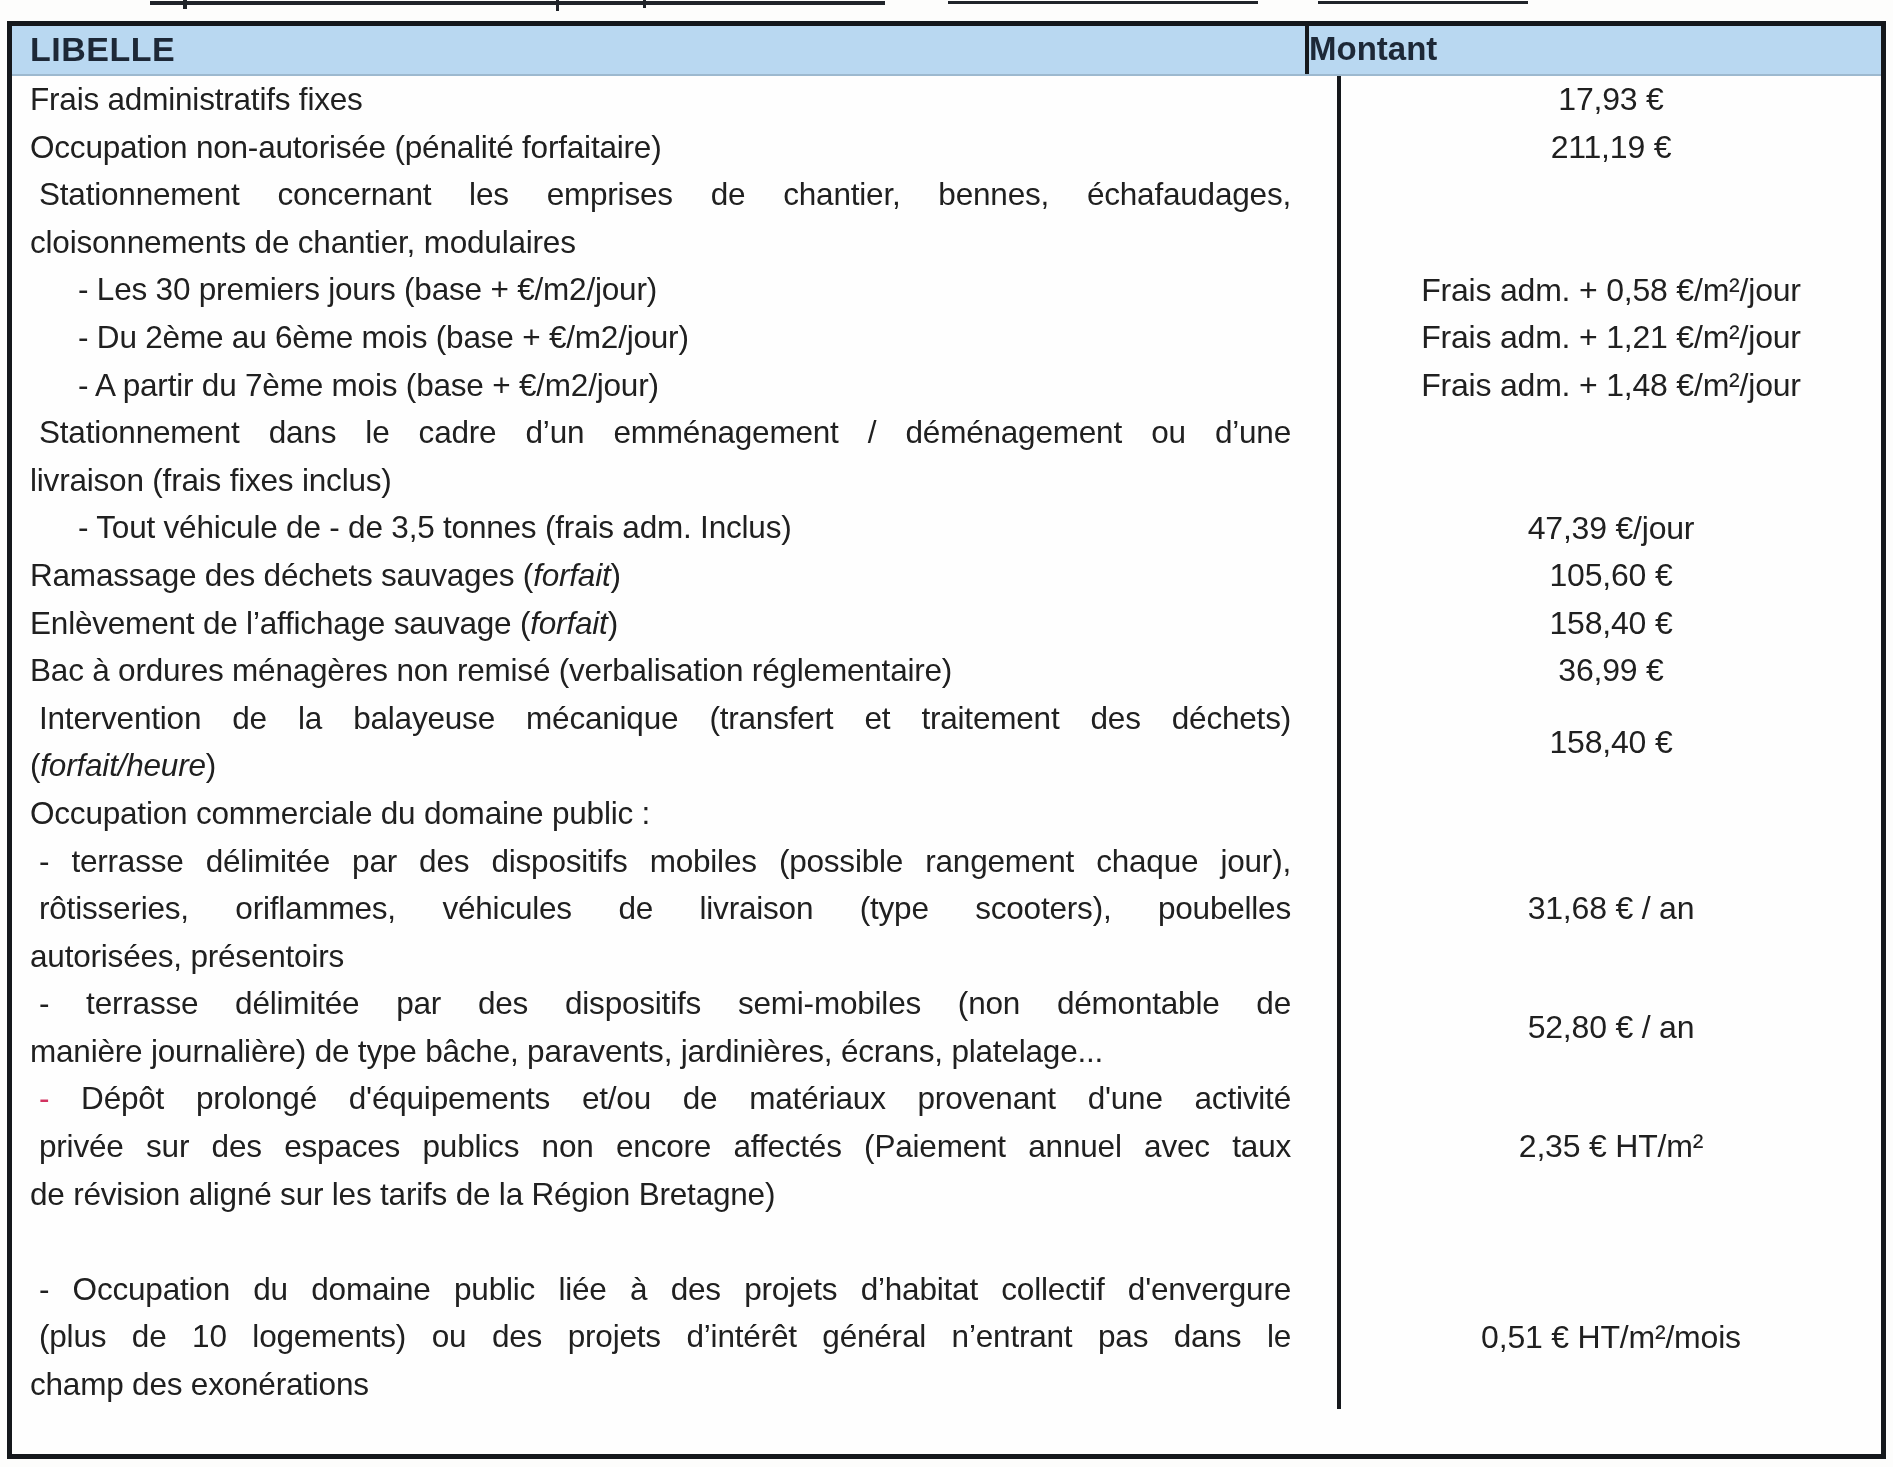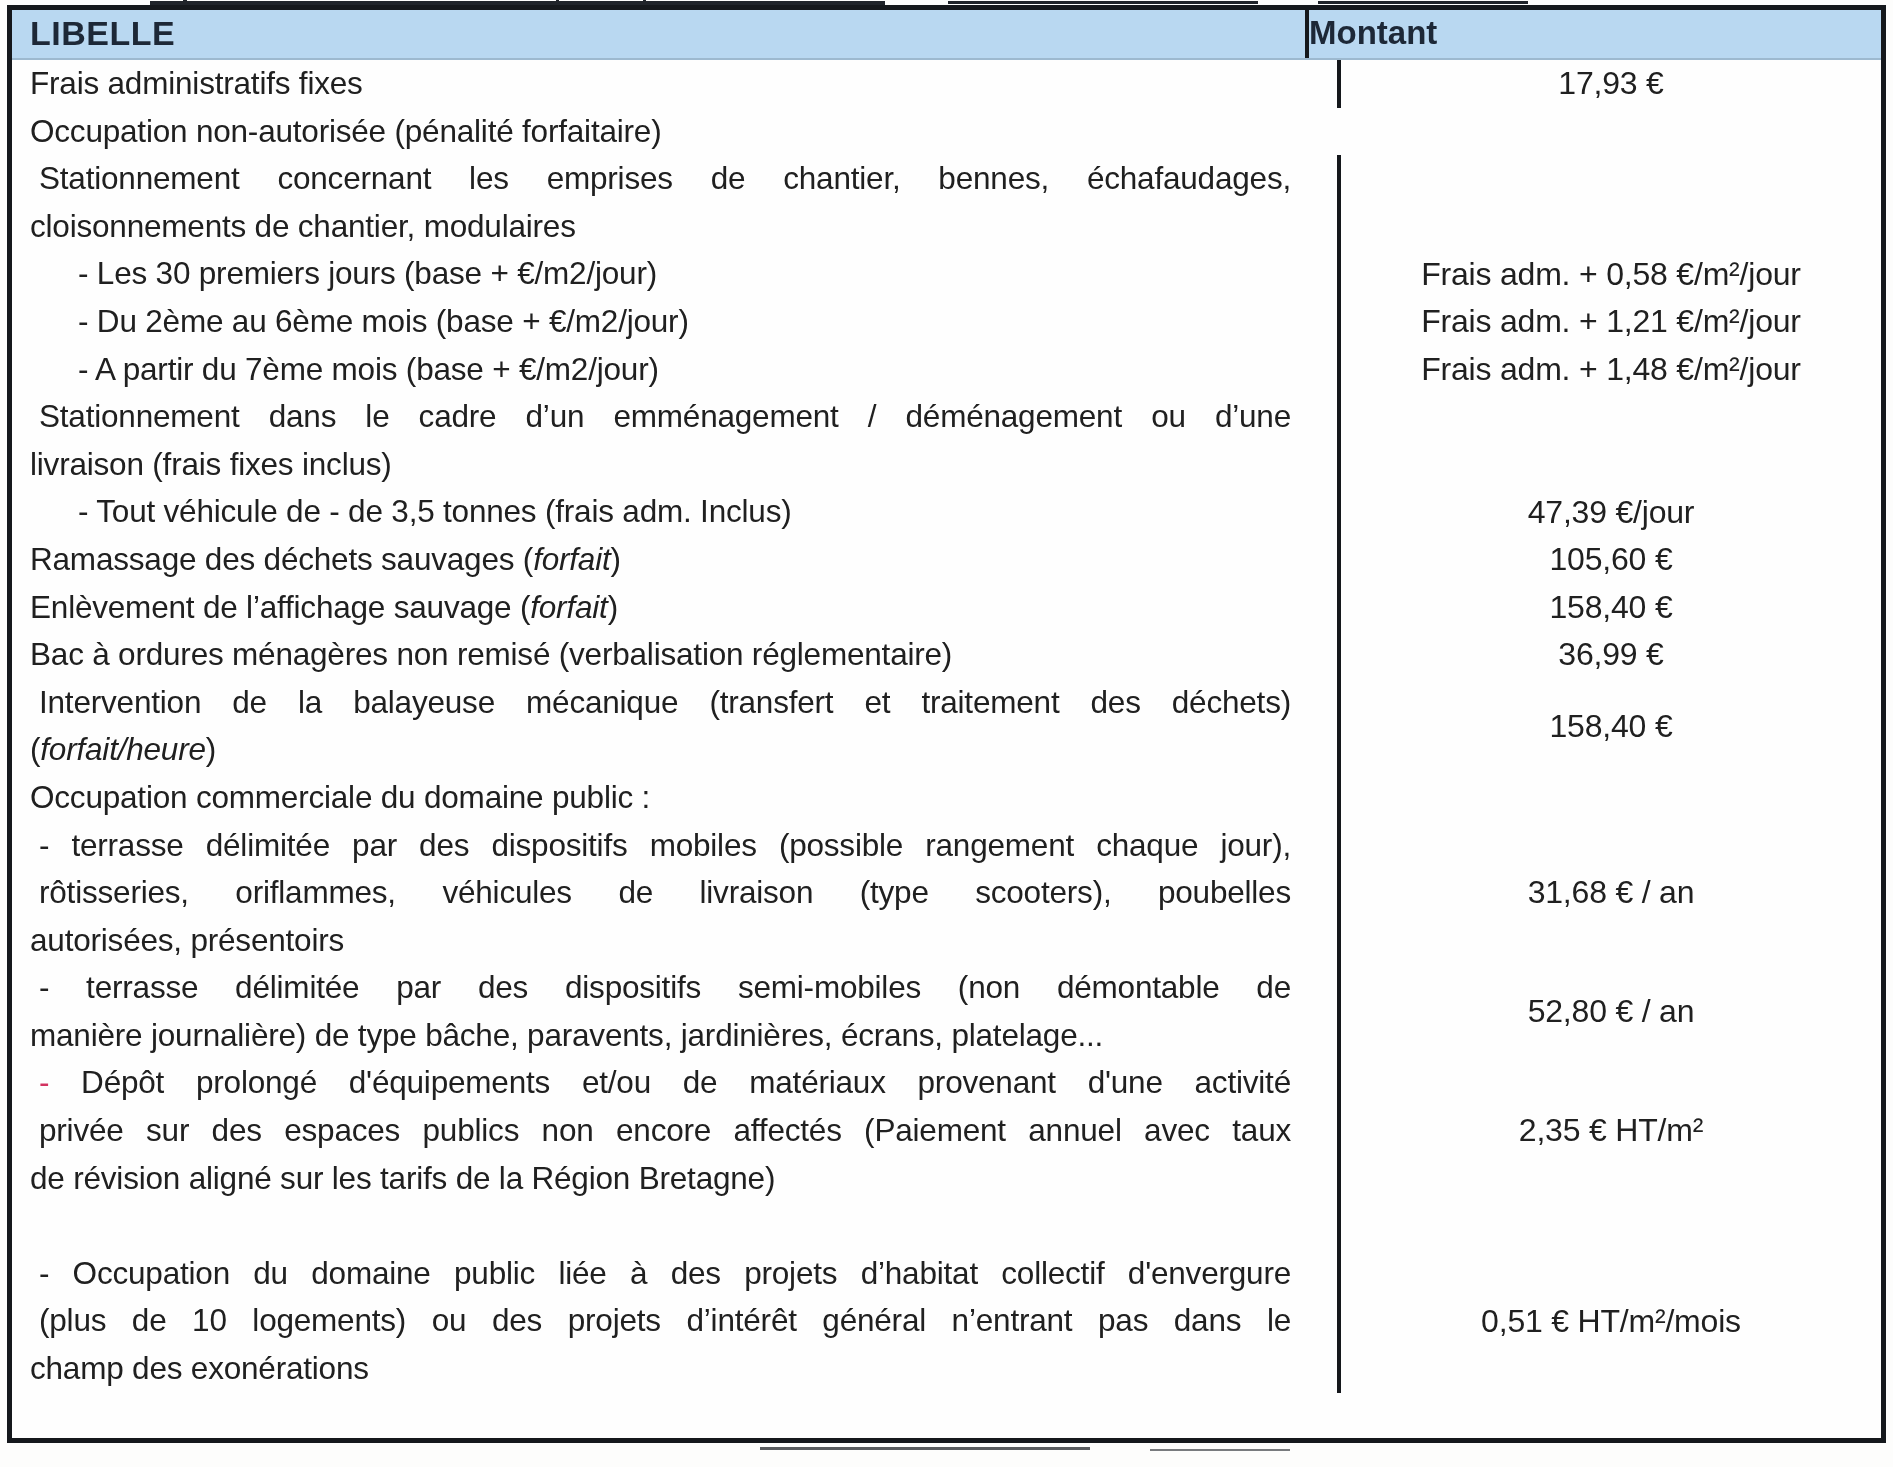--- a/index.html
+++ b/index.html
@@ -3,21 +3,21 @@
 <meta charset="utf-8">
 <style>
   html,body{margin:0;padding:0;}
   body{width:1893px;height:1467px;overflow:hidden;background:#fdfdfc;
        font-family:"Liberation Sans","DejaVu Sans",sans-serif;}
   .page{position:relative;width:1893px;height:1467px;background:#fdfdfc;}
 
   
   .artifact{position:absolute;background:#20242a;}
 
-  .table{position:absolute;left:7px;top:5px;width:1879px;height:1438px;
+  .table{position:absolute;left:7px;top:21px;width:1879px;height:1438px;
          box-sizing:border-box;border:5px solid var(--border,#15181c);background:#fefefe;}
 
   .hdr{display:flex;height:48px;background:var(--hdr-bg,#b9d8f1);border-bottom:2px solid #9db9cf;}
   .hl{width:1293px;box-sizing:border-box;padding-left:18px;font-weight:bold;font-size:34px;
       line-height:47px;color:var(--hdr-tx,#1d2837);letter-spacing:0.5px;}
   .hr{flex:1;border-left:4px solid var(--border,#15181c);text-align:left;font-weight:bold;
       font-size:33px;line-height:46px;color:var(--hdr-tx,#1d2837);}
 
   .row{display:flex;gap:32px;}
   .cl{width:1293px;box-sizing:border-box;padding:0 14px 0 18px;}
@@ -54,20 +54,21 @@
         <div class="row">
           <div class="cl">
             <div class="line"><span>Frais administratifs fixes</span></div>
           </div>
           <div class="cr">17,93 €</div>
         </div>
         <div class="row">
           <div class="cl">
             <div class="line"><span>Occupation non-autorisée (pénalité forfaitaire)</span></div>
           </div>
+          <div class="cr">211,19 €</div>
         </div>
         <div class="row">
           <div class="cl">
             <div class="line just"><span>Stationnement concernant les emprises de chantier, bennes, échafaudages,</span></div>
             <div class="line"><span>cloisonnements de chantier, modulaires</span></div>
           </div>
           <div class="cr"></div>
         </div>
         <div class="row ind">
           <div class="cl">

